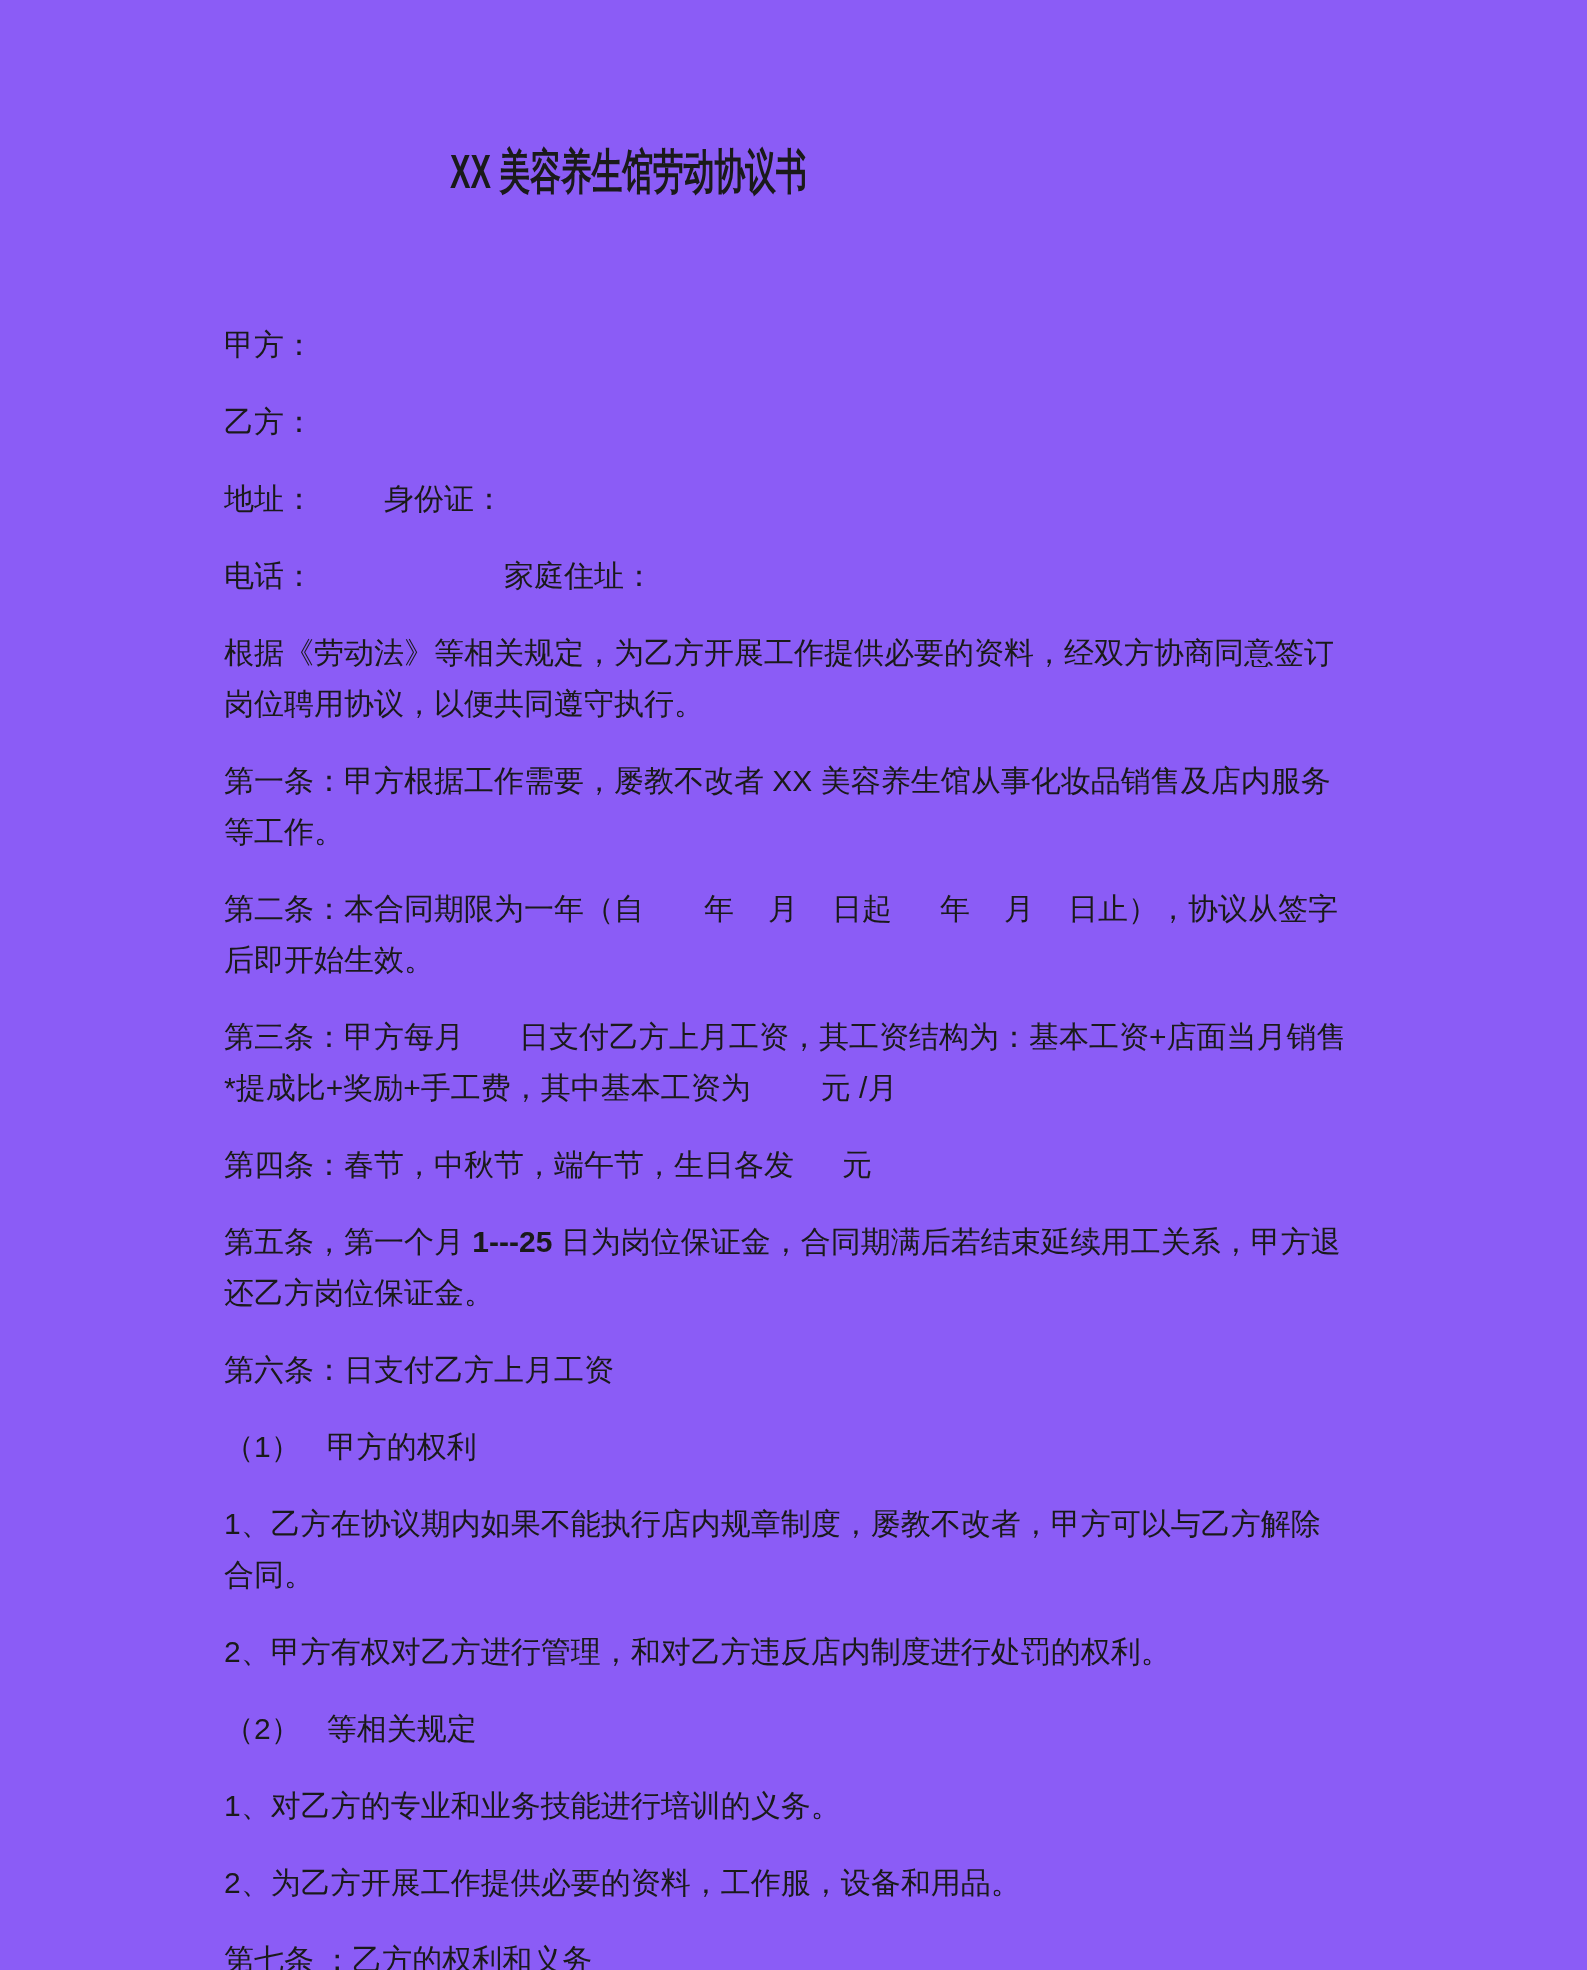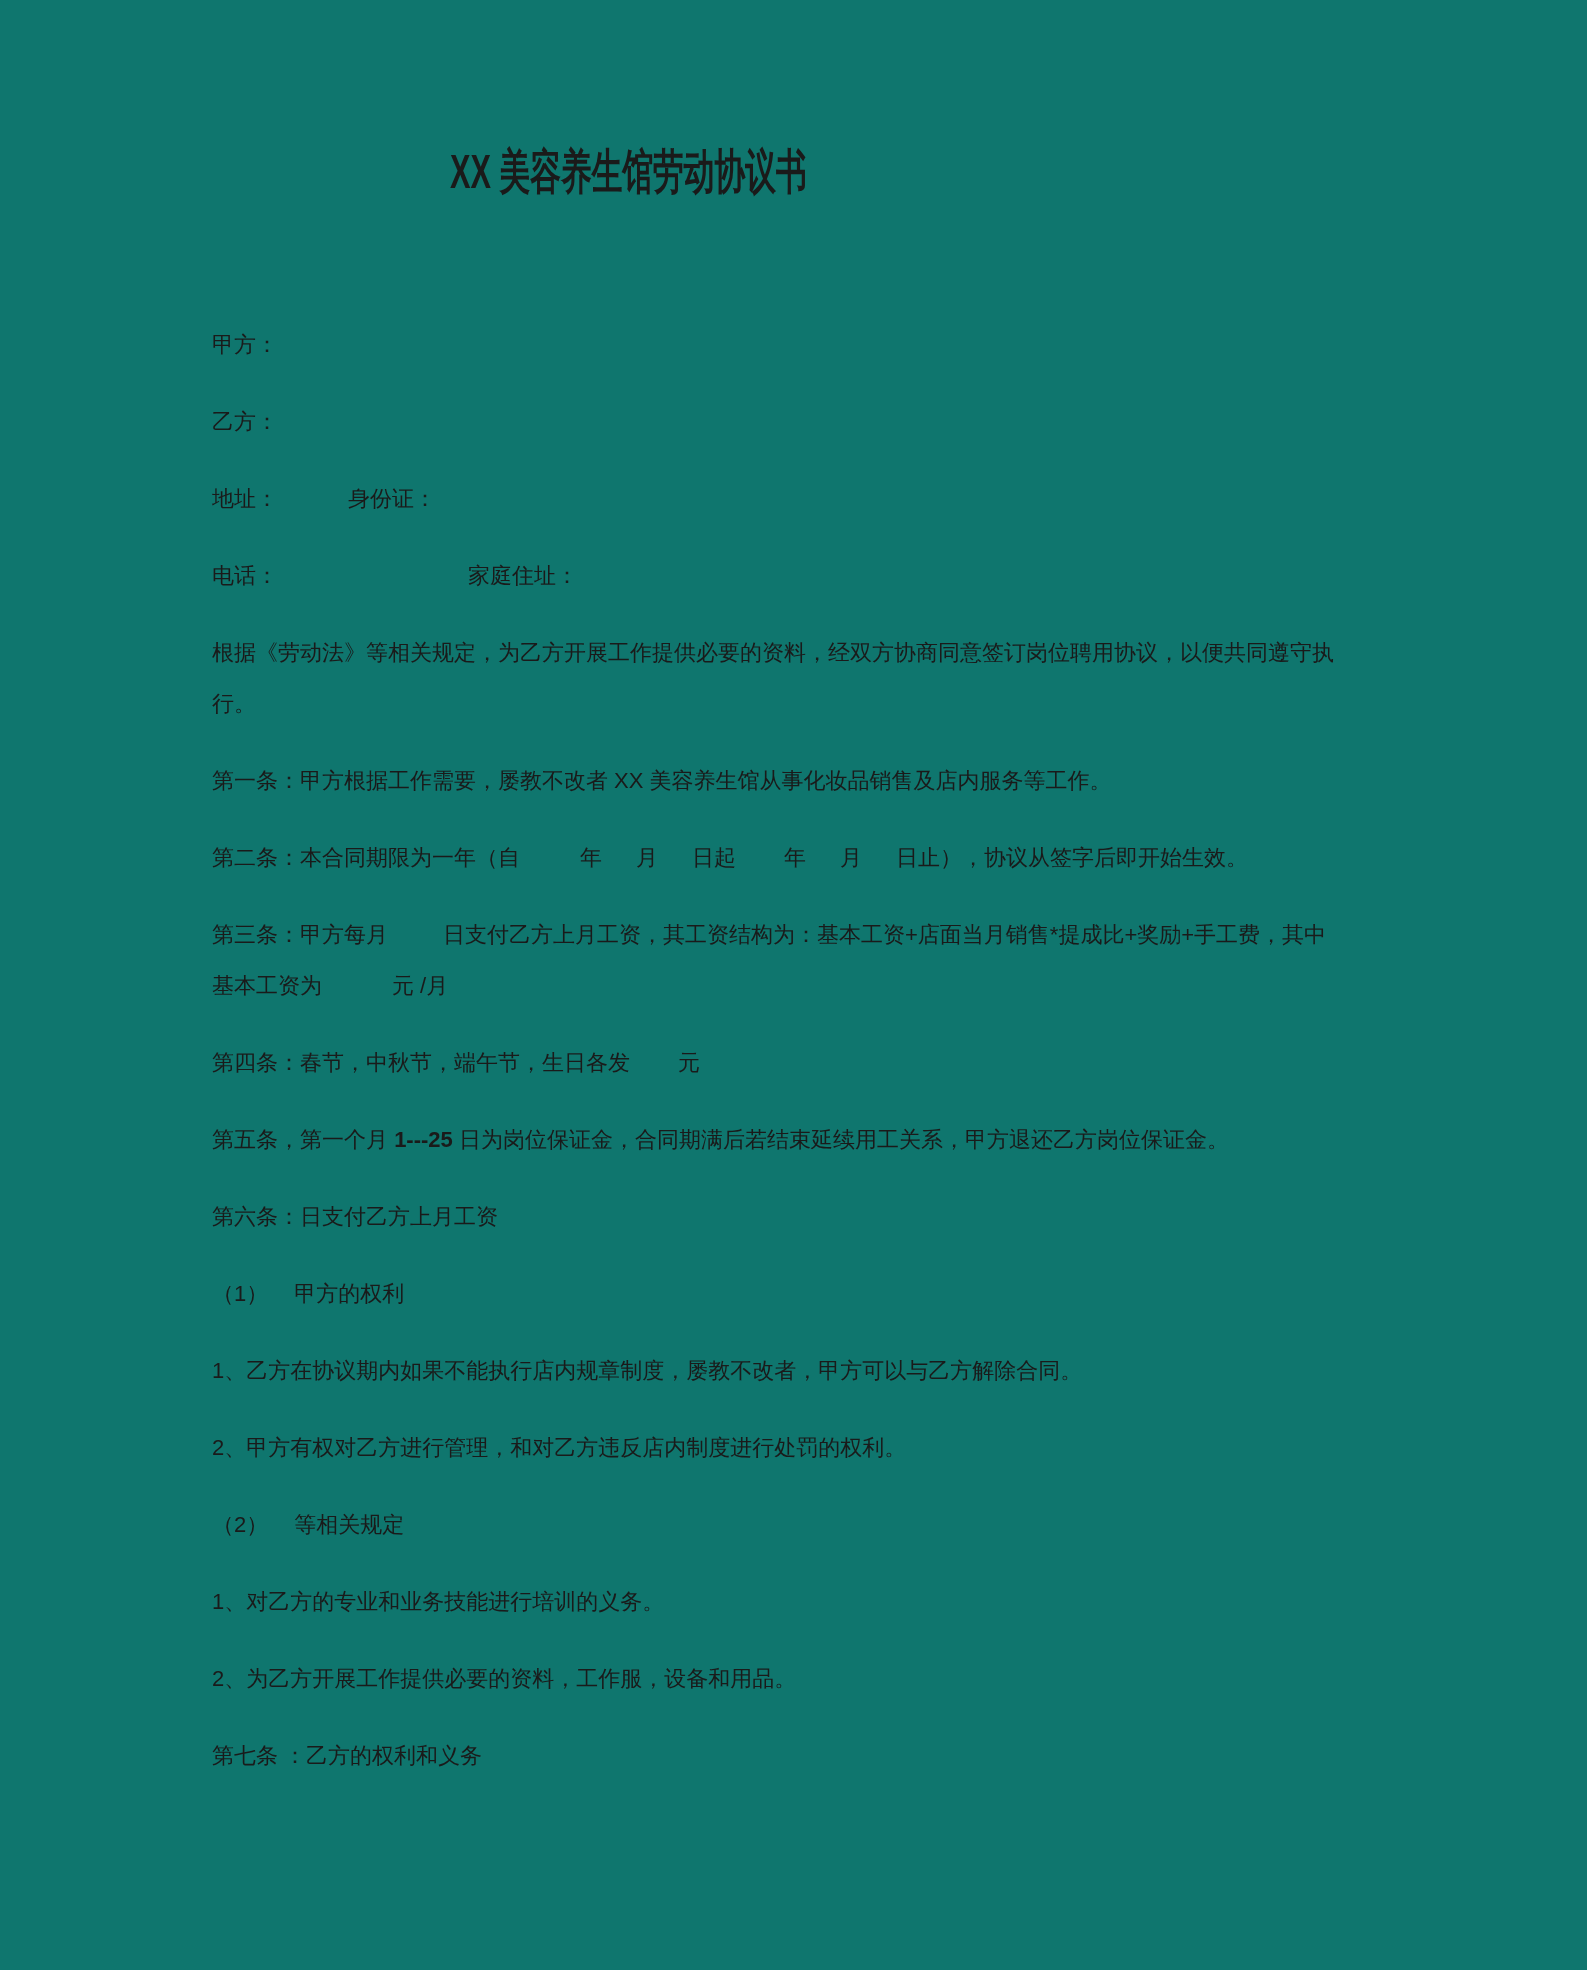--- a/index.html
+++ b/index.html
@@ -1,41 +1,41 @@
 <!DOCTYPE html>
 <html><head>
 <meta charset="utf-8">
 <style>
   html,body{margin:0;padding:0;background:#ffffff;}
   .page{
     position:relative;
     width:1587px;
     height:1970px;
-    background:#0f766e;
+    background:#8b5cf6;
     overflow:hidden;
     font-family:"Liberation Sans", sans-serif;
     color:#1a1a1a;
   }
   .content{padding:140px 240px 0 212px;}
   .title-row{
     margin:0 0 115px 0;
     font-size:48px;
     line-height:64px;
     font-weight:700;
     white-space:nowrap;
   }
   .title-text{
     display:inline-block;
     margin-left:238px;
     transform:scaleX(0.64);
     transform-origin:0 50%;
   }
   .para{
-    margin:0 0 26px 0;
-    font-size:22px;
+    margin:0 0 26px 12px;
+    font-size:30px;
     line-height:51px;
     font-weight:400;
   }
   .blank{display:inline-block;height:2px;vertical-align:baseline;}
   .b26{width:26px}
   .b34{width:34px}
   .b48{width:48px}
   .b55{width:55px}
   .b60{width:60px}
   .b70{width:70px}

